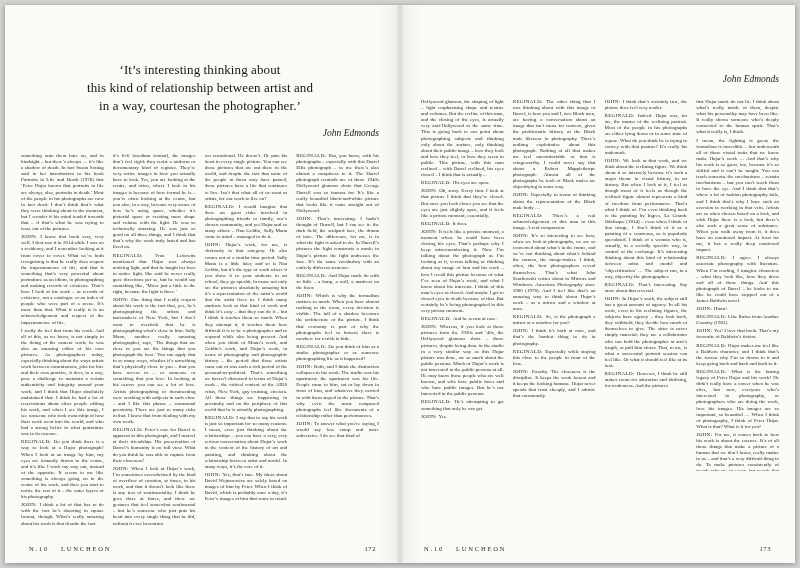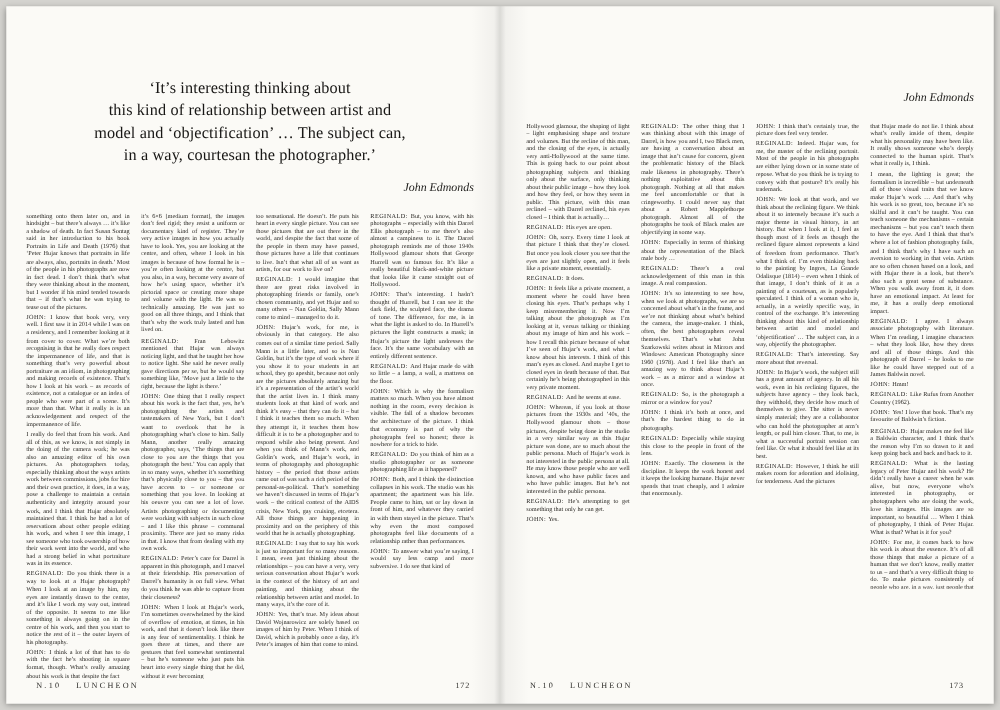--- a/index.html
+++ b/index.html
@@ -29,21 +29,20 @@
 </head>
 <body>
 
 <div class="canvas">
   <div class="spread">
 
     <section class="page left">
       <div class="quote">
           <div>‘It’s interesting thinking about</div>
           <div>this kind of relationship between artist and</div>
-          <div>model and ‘objectification’ … The subject can,</div>
           <div>in a way, courtesan the photographer.’</div>
         </div>
       <div class="attribution">John Edmonds</div>
       <div class="body-cols">
           <div class="col">
             <p>something onto them later on, and in hindsight – but there’s always … it’s like a shadow of death. In fact Susan Sontag said in her introduction to his book Portraits in Life and Death (1976) that ‘Peter Hujar knows that portraits in life are always, also, portraits in death.’ Most of the people in his photographs are now in fact dead. I don’t think that’s what they were thinking about in the moment, but I wonder if his mind tended towards that – if that’s what he was trying to tease out of the pictures.</p>
             <p><span class="speaker">JOHN: </span>I know that book very, very well. I first saw it in 2014 while I was on a residency, and I remember looking at it from cover to cover. What we’re both recognising is that he really does respect the impermanence of life, and that is something that’s very powerful about portraiture as an idiom, in photographing and making records of existence. That’s how I look at his work – as records of existence, not a catalogue or an index of people who were part of a scene. It’s more than that. What it really is is an acknowledgement and respect of the impermanence of life.</p>
             <p>I really do feel that from his work. And all of this, as we know, is not simply in the doing of the camera work; he was also an amazing editor of his own pictures. As photographers today, especially thinking about the ways artists work between commissions, jobs for hire and their own practice, it does, in a way, pose a challenge to maintain a certain authenticity and integrity around your work, and I think that Hujar absolutely maintained that. I think he had a lot of reservations about other people editing his work, and when I see this image, I see someone who took ownership of how their work went into the world, and who had a strong belief in what portraiture was in its essence.</p>
             <p><span class="speaker">REGINALD: </span>Do you think there is a way to look at a Hujar photograph? When I look at an image by him, my eyes are instantly drawn to the centre, and it’s like I work my way out, instead of the opposite. It seems to me like something is always going on in the centre of his work, and then you start to notice the rest of it – the outer layers of his photography.</p>
             <p><span class="speaker">JOHN: </span>I think a lot of that has to do with the fact he’s shooting in square format, though. What’s really amazing about his work is that despite the fact</p>

